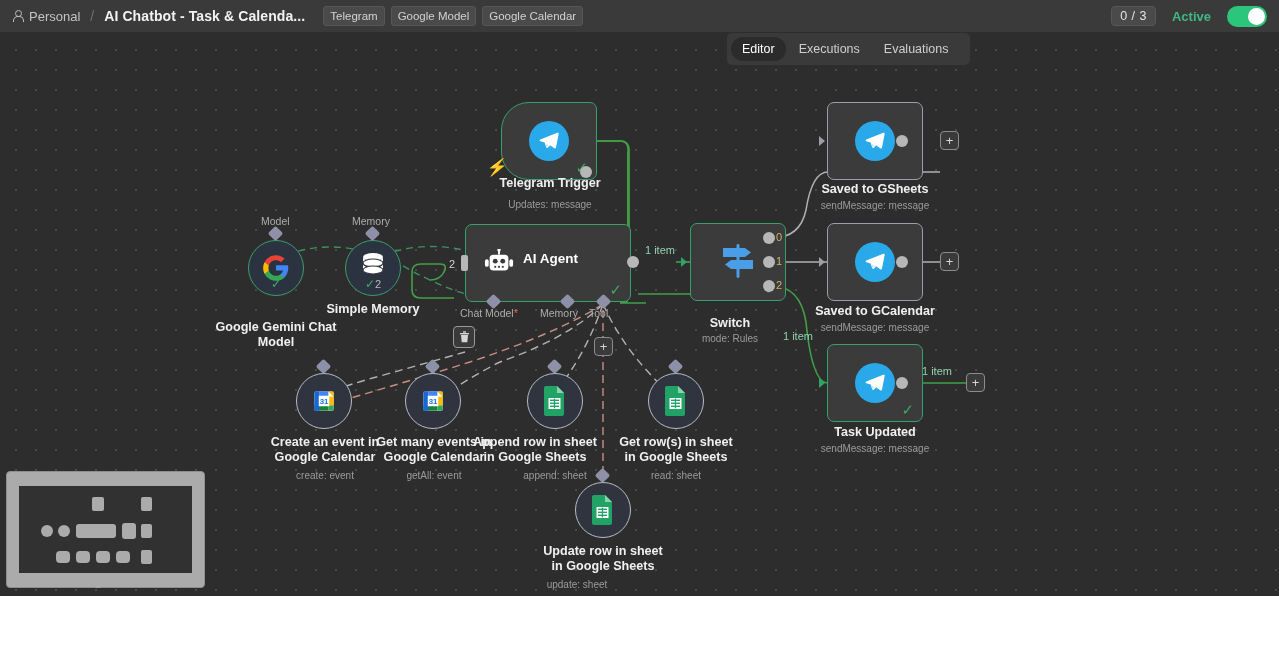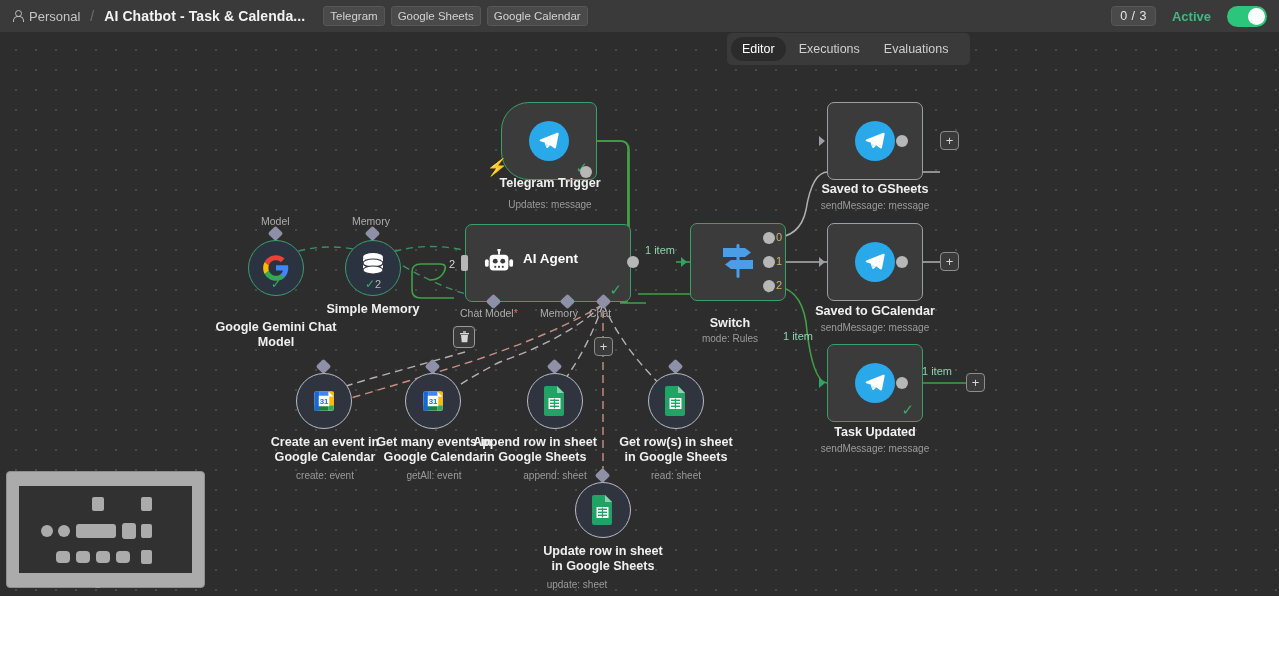--- a/index.html
+++ b/index.html
@@ -148,21 +148,21 @@
 
 <div id="header">
   <div class="hdr-person">
     <span class="person-ico"></span>
     <span>Personal</span>
   </div>
   <span class="hdr-sep">/</span>
   <span class="hdr-title">AI Chatbot - Task &amp; Calenda...</span>
   <div class="hdr-tags">
     <span class="tag">Telegram</span>
-    <span class="tag">Google Sheets</span>
+    <span class="tag">Google Model</span>
     <span class="tag">Google Calendar</span>
   </div>
   <div class="hdr-right">
     <span class="ratio-box">0 / 3</span>
     <span class="active-label">Active</span>
     <div class="toggle"></div>
   </div>
 </div>
 
 <div id="tabbar">
@@ -243,21 +243,21 @@
     <div class="in-port" style="left:461px; top:223px;"></div>
     <span class="out-idx" style="left:449px; top:226px; color:#d5d5d5;">2</span>
     <div class="out-dot" style="left:627px; top:224px;"></div>
     <span class="item-label" style="left:645px; top:212px;">1 item</span>
 
     <div class="diamond" style="left:488px; top:264px;"></div>
     <div class="diamond" style="left:562px; top:264px;"></div>
     <div class="diamond" style="left:598px; top:264px;"></div>
     <span class="port-label" style="left:460px; top:275px;"><span>Chat Model</span><span class="req">*</span></span>
     <span class="port-label" style="left:540px; top:275px;">Memory</span>
-    <span class="port-label" style="left:589px; top:275px;">Chat</span>
+    <span class="port-label" style="left:589px; top:275px;">Tool</span>
     <div class="plus-btn" style="left:594px; top:305px;">+</div>
     <div class="trash-btn" style="left:453px; top:294px;">
       <svg width="11" height="12" viewBox="0 0 11 12">
         <rect x="1" y="2" width="9" height="1.4" fill="#d6d6d6"></rect>
         <rect x="4" y="0.3" width="3" height="1.4" fill="#d6d6d6"></rect>
         <path d="M2 4 h7 l-0.7 7.2 h-5.6 z" fill="#d6d6d6"></path>
       </svg>
     </div>
   </div>
 

